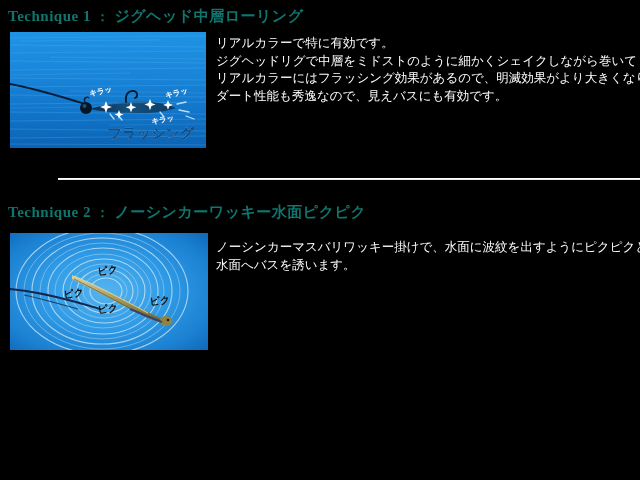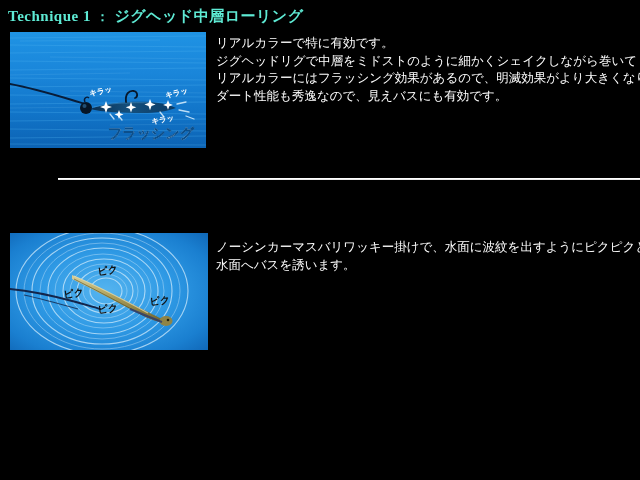--- a/index.html
+++ b/index.html
@@ -22,21 +22,21 @@
     height: 480px;
     background: #000000;
   }
 
   
   .tech-heading {
     position: absolute;
     font-family: "Liberation Serif", "DejaVu Serif", serif;
     font-weight: bold;
     font-size: 15px;
-    color: #5eead4;
+    color: #0f766e;
     letter-spacing: 0.5px;
     white-space: nowrap;
     line-height: 18px;
   }
   .tech-heading .label-en { font-family: "Liberation Serif", serif; }
   .tech-heading .sep {
     padding: 0 5px;
     font-family: "DejaVu Sans", sans-serif;
     font-size: 13px;
   }
@@ -176,20 +176,23 @@
 
   <div class="tech-body" id="body-1">
     <span class="line">リアルカラーで特に有効です。</span>
     <span class="line">ジグヘッドリグで中層をミドストのように細かくシェイクしながら巻いてくる。</span>
     <span class="line">リアルカラーにはフラッシング効果があるので、明滅効果がより大きくなります。</span>
     <span class="line">ダート性能も秀逸なので、見えバスにも有効です。</span>
   </div>
 
   <div id="divider"></div>
 
+  <div class="tech-heading" id="heading-2">
+    <span class="label-en">Technique 2</span><span class="sep">：</span><span class="label-jp">ノーシンカーワッキー水面ピクピク</span>
+  </div>
 
   <div class="figure" id="figure-2">
     <svg class="fig-svg" viewBox="0 0 198 117" preserveAspectRatio="none">
       <defs>
         <radialGradient id="waterGrad2" cx="48%" cy="50%" r="72%">
           <stop offset="0%" stop-color="#55b4ef"></stop>
           <stop offset="45%" stop-color="#2f9ae5"></stop>
           <stop offset="80%" stop-color="#1a7fd0"></stop>
           <stop offset="100%" stop-color="#1068b8"></stop>
         </radialGradient>

